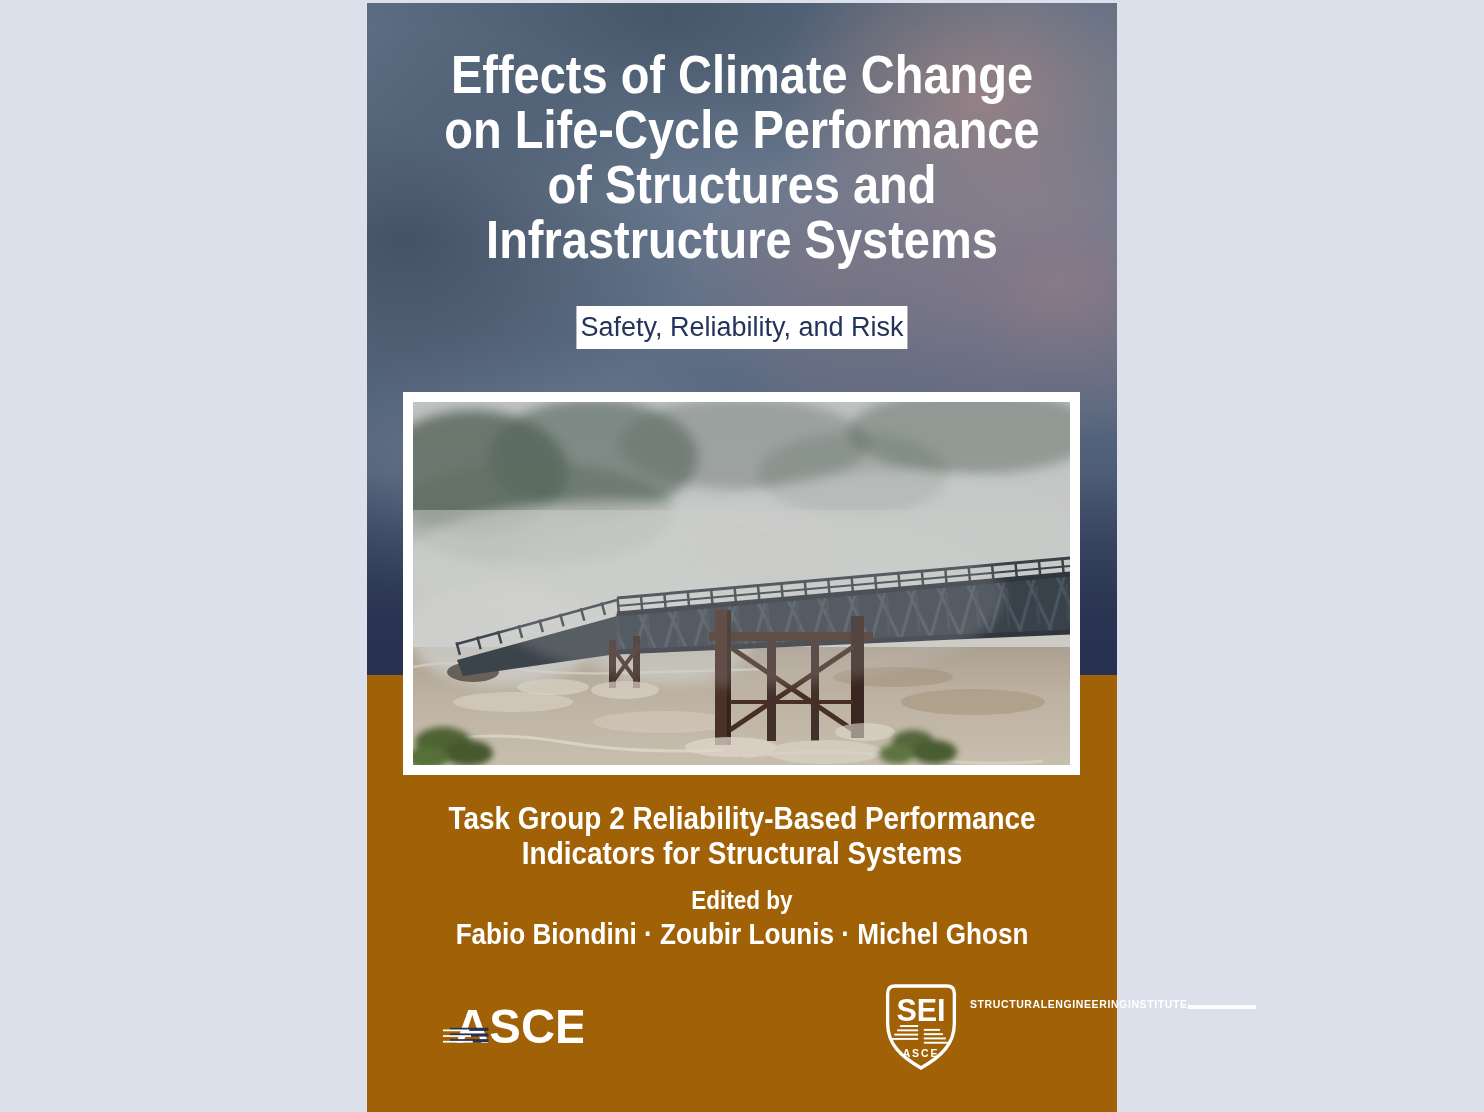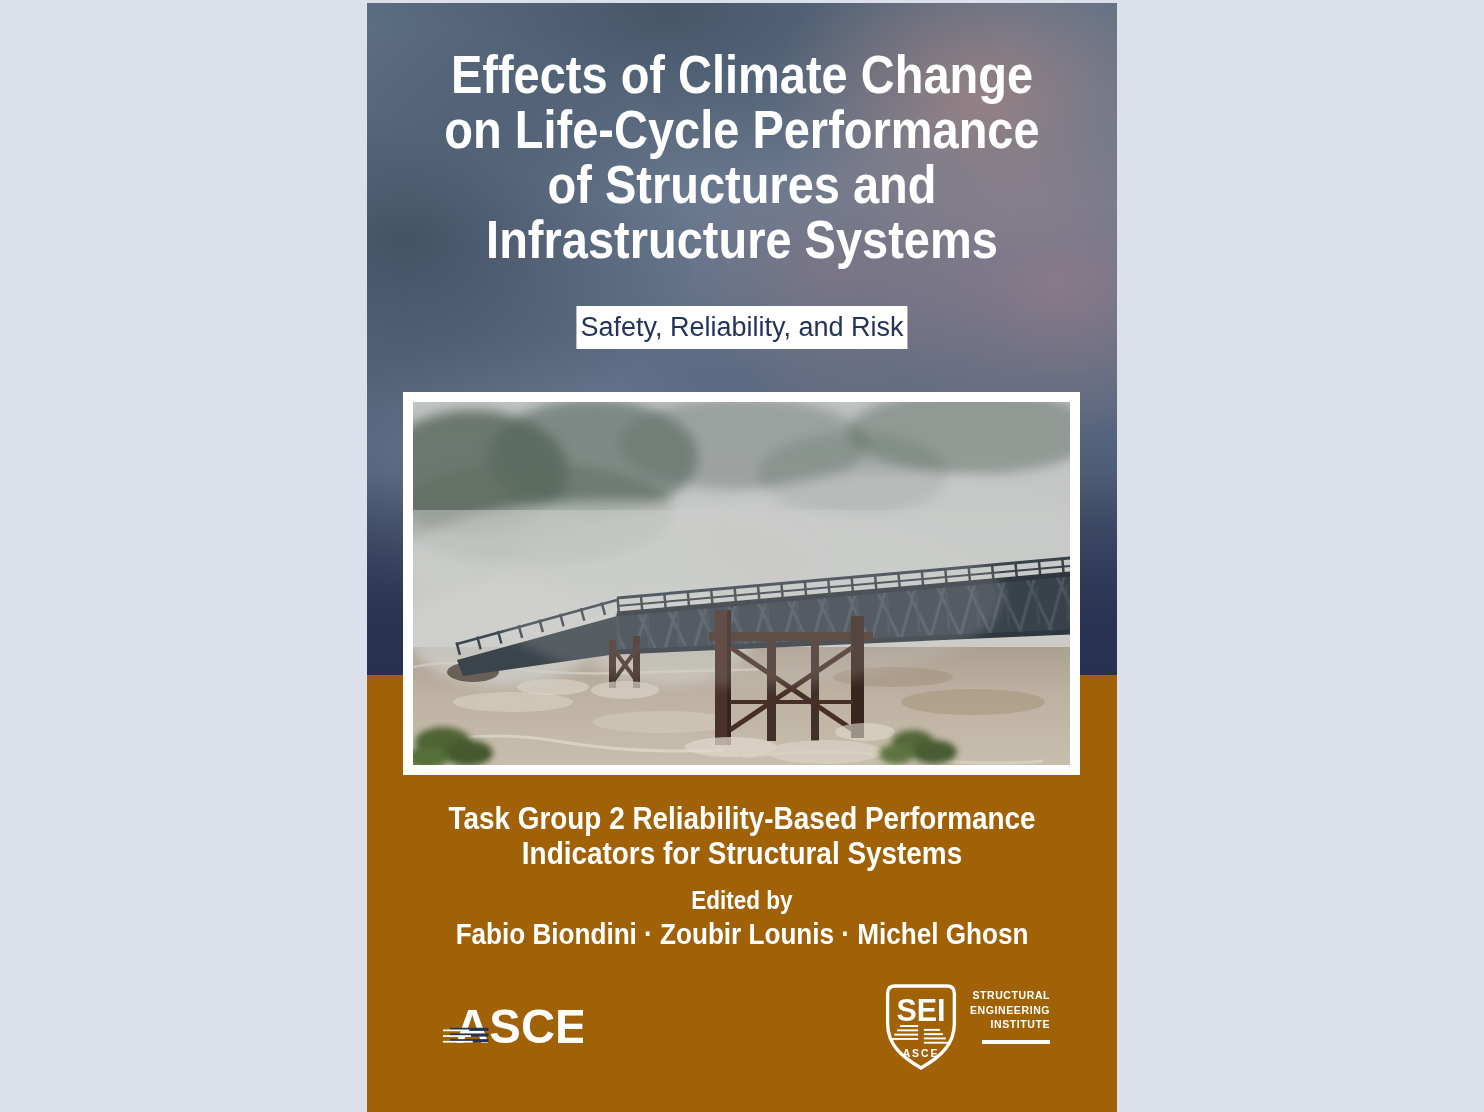--- a/index.html
+++ b/index.html
@@ -52,22 +52,22 @@
     text-align:center; color:#ffffff; font-weight:700;
     font-size:25px; line-height:27px; transform:scaleX(0.9);
   }
   .editors{
     position:absolute; top:916px; left:0; width:750px;
     text-align:center; color:#ffffff; font-weight:700;
     font-size:29px; line-height:31px; transform:scaleX(0.9);
   }
   .asce-logo{position:absolute; left:76px; top:1000px;}
   .sei-logo{position:absolute; left:513px; top:978px; display:flex; gap:8px; align-items:flex-start;}
-  .sei-text{display:flex; flex-direction:column; margin-top:7px; color:#ffffff;
-    font-size:10.5px; line-height:14.5px; letter-spacing:0.6px; font-weight:700;align-items:flex-end;}
+  .sei-text{display:flex; flex-direction:row; margin-top:16px; color:#ffffff;
+    font-size:10.5px; line-height:14.5px; letter-spacing:0.6px; font-weight:700;}
   .sei-bar{width:68px; height:4px; background:#ffffff; margin-top:8px;}
 </style>
 </head>
 <body>
 
 <div class="page">
   <div class="cover">
 
     <div class="clouds"></div>
 

